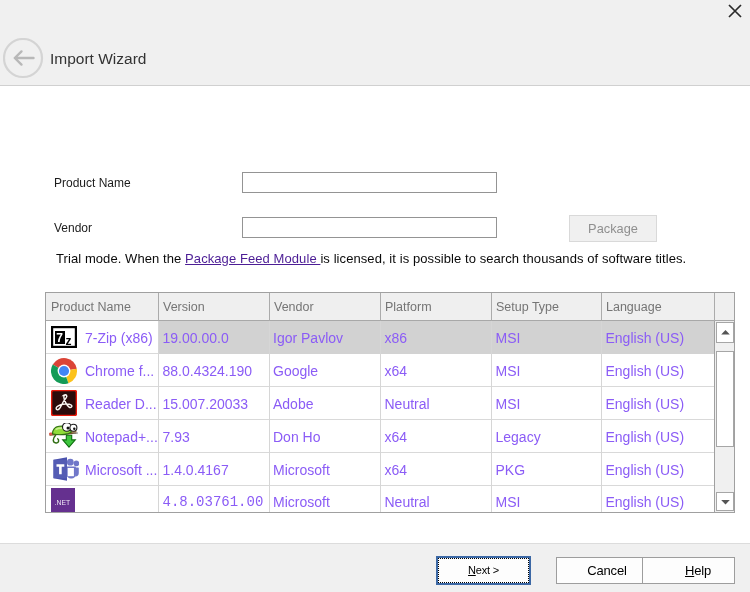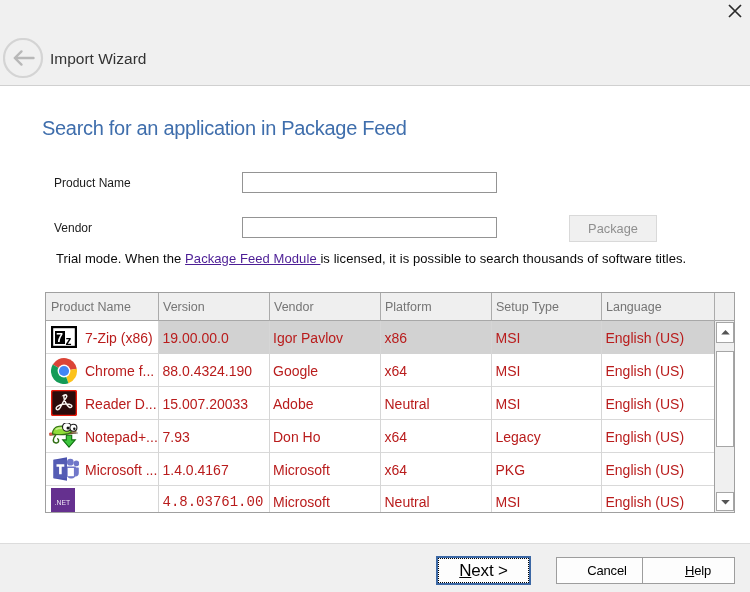--- a/index.html
+++ b/index.html
@@ -15,48 +15,47 @@
 .inp { left:242px; width:255px; height:21px; background:#fff; border:1px solid #949494; }
 #searchbtn { left:569px; top:215px; width:88px; height:27px; background:#f0f0f0; border:1px solid #d9d9d9; color:#8f8f8f; font-size:12.8px; text-align:center; line-height:25px; }
 #trial { left:56px; top:251px; font-size:13px; letter-spacing:0.08px; color:#0a0a0a; }
 #trial a { color:#4c1d95; text-decoration:underline; }
 
 #tbl { left:45px; top:292px; width:690px; height:221px; border:1px solid #a0a0a0; background:#fff; overflow:hidden; }
 #thead { left:0; top:0; width:688px; height:28px; background:#efefef; border-bottom:1px solid #a8a8a8; }
 .hcell { top:7px; font-size:12.5px; color:#757575; }
 .row { left:0; width:668px; height:33px; }
 .rowline { border-bottom:1px solid #d9d9d9; }
-.cell { font-size:14px; color:#b91c1c; }
+.cell { font-size:14px; color:#8b5cf6; }
 .colsep { top:0; width:1px; height:219px; background:#d6d6d6; }
 .colseph { width:1px; height:28px; background:#ababab; top:0; }
 #sbar { left:668px; top:28px; width:20px; height:191px; background:#f0f0f0; border-left:1px solid #a0a0a0; }
 .sbtn { left:1px; width:18px; background:#fff; border:1px solid #a6a6a6; }
 #sthumb { left:1px; top:30px; width:18px; height:96px; background:#fff; border:1px solid #a6a6a6; }
 #footer { left:0; top:543px; width:750px; height:49px; background:#f0f0f0; border-top:1px solid #dcdcdc; }
 .btn { top:557px; height:27px; background:#fdfdfd; border:1px solid #9d9d9d; font-size:13px; letter-spacing:-0.2px; color:#000; text-align:center; line-height:26px; }
-#nextbtn { left:436px; top:556px; width:95px; height:29px; background:#fdfdfd; border:2px solid #3c68a5; font-size:17px; letter-spacing:-0.2px; color:#000; text-align:center; line-height:25px; }
+#nextbtn { left:436px; top:556px; width:95px; height:29px; background:#fdfdfd; border:2px solid #3c68a5; font-size:11px; letter-spacing:-0.2px; color:#000; text-align:center; line-height:25px; }
 #nextfocus { position:absolute; left:1px; top:1px; right:1px; bottom:1px; outline:1px dotted #000; }
 u.k { text-decoration:underline; }
 .icon { left:5px; }
 </style>
 </head>
 <body>
 <div id="stage">
 
   <div id="hdr" class="abs"></div>
   <svg id="closex" class="abs" width="16" height="16" viewBox="0 0 16 16">
       <path d="M2 2 L14 14 M14 2 L2 14" stroke="#2b2b2b" stroke-width="1.7" fill="none"></path>
     </svg>
   <svg id="backbtn" class="abs" width="42" height="42" viewBox="0 0 42 42">
     <circle cx="20" cy="20" r="19" fill="#f0f0f0" stroke="#d4d4d4" stroke-width="2.2"></circle>
     <path d="M30.5 20 L11.8 20 M11.8 20 L18.5 13.4 M11.8 20 L18.5 26.6" stroke="#b8b8b8" stroke-width="2.4" fill="none" stroke-linecap="round"></path>
   </svg>
   <div id="hdrtitle" class="abs">Import Wizard</div>
 
-  <div id="title" class="abs">Search for an application in Package Feed</div>
 
   <div class="abs lbl" style="left:54px; top:176px;">Product Name</div>
   <div class="abs inp" style="top:172px;"></div>
   <div class="abs lbl" style="left:54px; top:221px;">Vendor</div>
   <div class="abs inp" style="top:217px;"></div>
   <div id="searchbtn" class="abs">Package</div>
   <div id="trial" class="abs">Trial mode. When the <a href="#">Package Feed Module </a>is licensed, it is possible to search thousands of software titles.</div>
 
   <div id="tbl" class="abs">
     <div id="thead" class="abs"></div>

